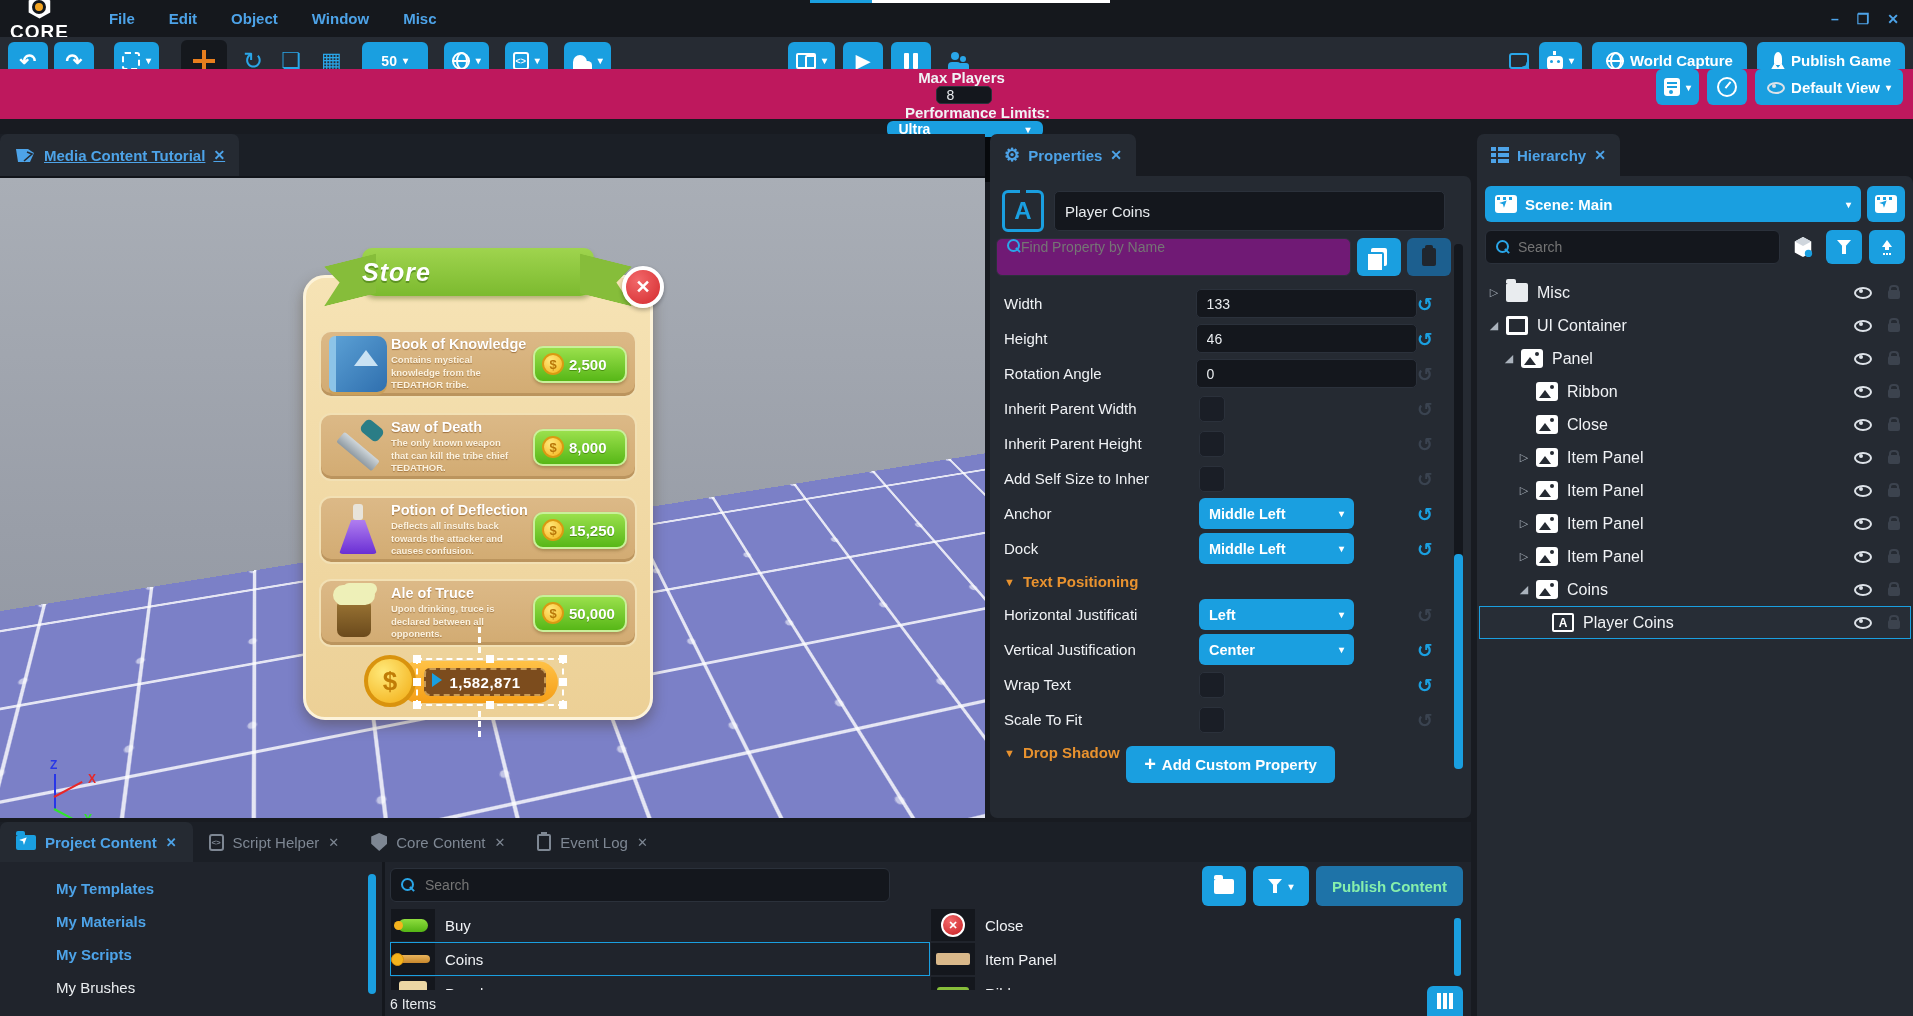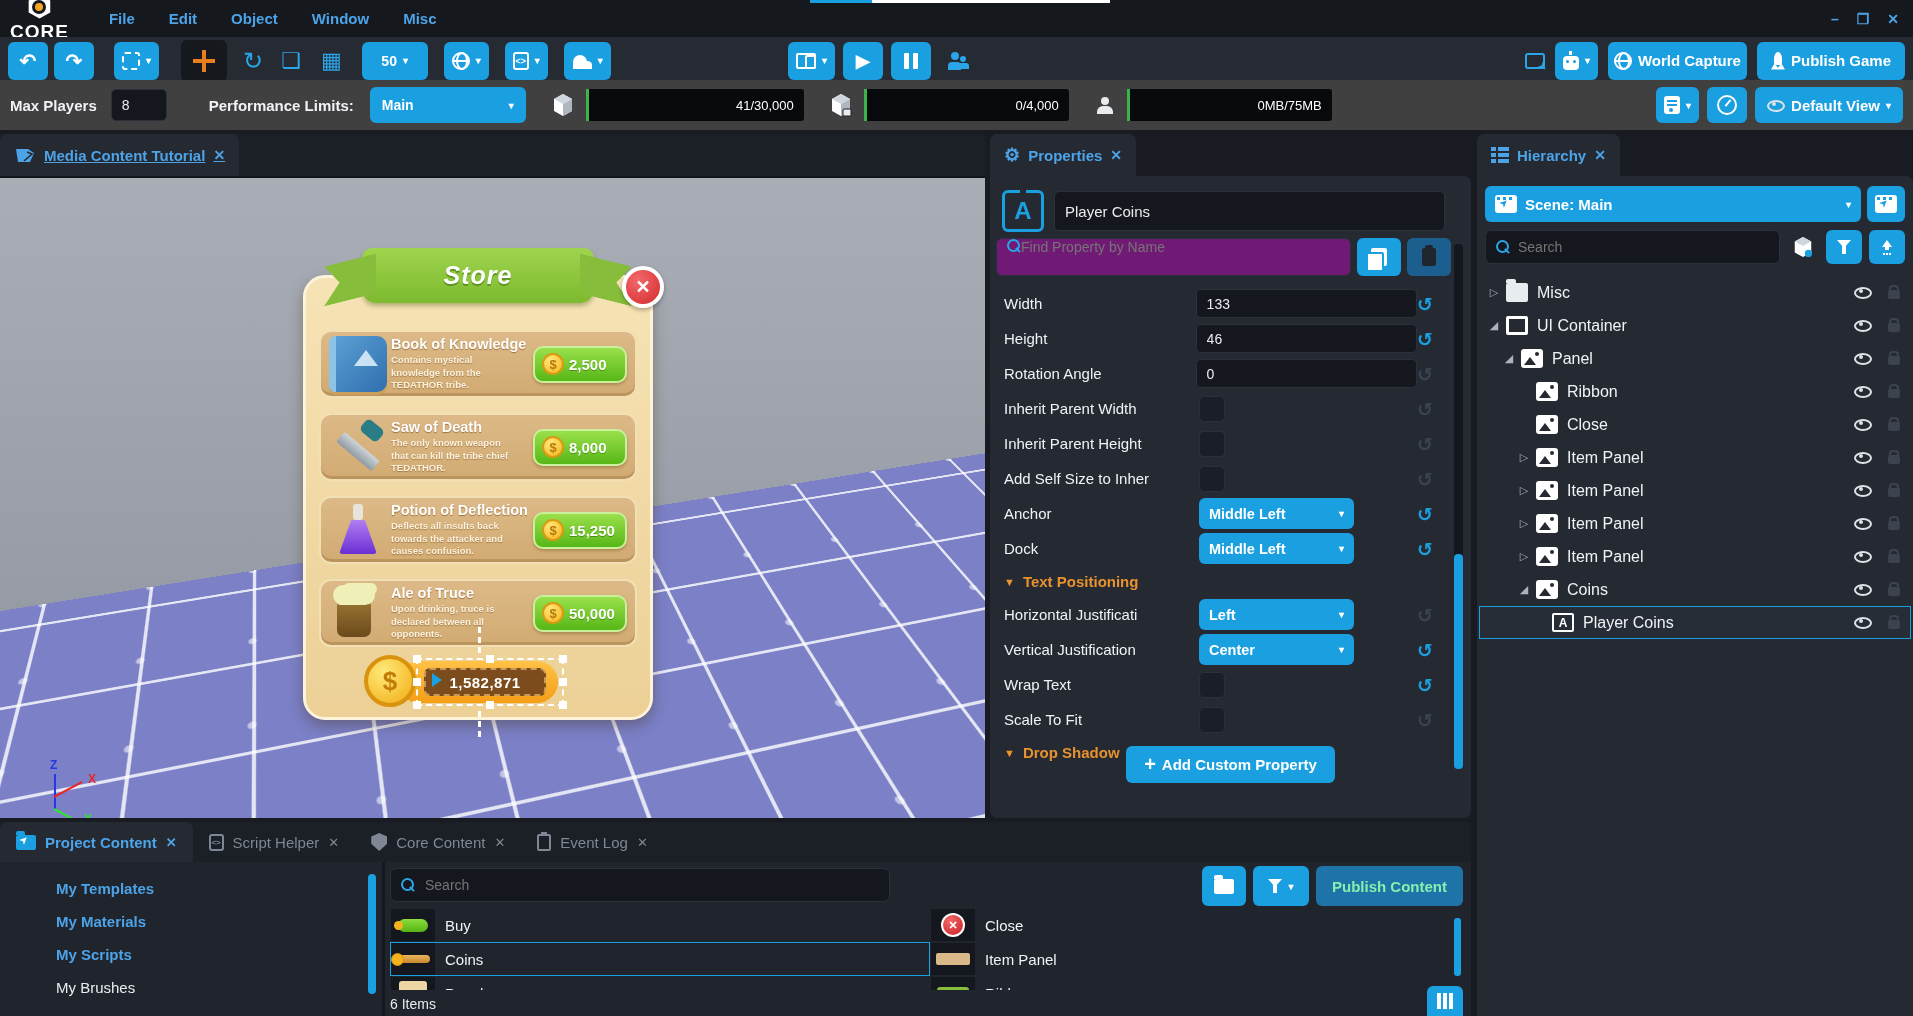--- a/index.html
+++ b/index.html
@@ -81,22 +81,22 @@
   .personic { position:relative; width:16px; height:16px; }
   .personic::before { content:""; position:absolute; left:4px; top:0; width:8px; height:8px; background:#e9ecef; border-radius:50%; }
   .personic::after { content:""; position:absolute; left:0; bottom:-1px; width:16px; height:8px; background:#e9ecef; border-radius:6px 6px 0 0; }
   .saveic { position:relative; width:16px; height:18px; background:#fff; border-radius:3px; }
   .saveic::before { content:""; position:absolute; left:3px; top:4px; right:3px; height:2px; background:#1a9fe0; box-shadow:0 4px 0 #1a9fe0; }
   .saveic::after { content:""; position:absolute; left:5px; bottom:2px; width:4px; height:4px; background:#1a9fe0; border-radius:50%; }
   .gaugeic { position:relative; width:20px; height:20px; border:2px solid #fff; border-radius:50%; }
   .gaugeic::after { content:""; position:absolute; left:8px; top:2px; width:2px; height:8px; background:#fff; transform:rotate(40deg); }
 
   
-  .statusbar { position:absolute; left:0; top:80px; width:1913px; height:50px; background:#404040;
-               display:flex; align-items:center; }
+  .statusbar { position:absolute; left:0; top:69px; width:1913px; height:50px; background:#be185d;
+               display:flex; align-items:center;flex-direction:column; }
   .statusbar .lbl { font-weight:bold; color:#f0f2f5; font-size:15px; }
   .counter { display:flex; align-items:center; height:32px; background:#07090c; border-radius:3px;
              justify-content:flex-end; padding:0 10px; font-size:13px; color:#fff; position:relative; }
   .counter::before { content:""; position:absolute; left:0; top:0; bottom:0; width:3px; background:#39b54a; }
 
   
   .ptab { position:absolute; top:0; height:42px; display:flex; align-items:center; gap:8px; padding:0 14px;
           background:#252a32; border-radius:7px 7px 0 0; font-weight:bold; font-size:15px; color:#4da3e8; }
   .panelbody { position:absolute; background:#252a32; }
 
@@ -118,23 +118,23 @@
   .ax-x { left:16px; top:32px; width:32px; height:2px; background:#e82727; transform:rotate(-28deg); transform-origin:0 50%; }
   .ax-y { left:16px; top:44px; width:28px; height:2px; background:#2ee827; transform:rotate(28deg); transform-origin:0 50%; }
   .axis b.z { position:absolute; left:12px; top:-6px; color:#2736e8; }
   .axis b.x { position:absolute; left:50px; top:8px; color:#e82727; }
   .axis b.y { position:absolute; left:46px; top:48px; color:#2ee827; }
 
   
   .store { position:absolute; left:303px; top:97px; width:350px; height:445px;
            background:linear-gradient(#f6e3b5, #ecd096); border:3px solid #fdf3d9; border-radius:22px;
            box-shadow:0 6px 14px rgba(60,40,10,.35); }
-  .ribbon { position:absolute; left:50%; top:-30px; transform:translateX(-50%); width:232px; height:55px;
+  .ribbon { position:absolute; left:50%; top:-30px; transform:translateX(-50%); width:232px; height:48px;
             background:linear-gradient(#9fd44e,#7cba2f); border-radius:10px 10px 14px 14px; z-index:3;
-            display:flex; align-items:center; justify-content:center;
+            display:flex; align-items:center; 
             box-shadow:0 3px 4px rgba(60,80,10,.35); }
   .ribbon::before, .ribbon::after { content:""; position:absolute; top:12px; width:52px; height:40px; background:#86bd3a; z-index:-1; }
   .ribbon::before { left:-38px; transform:skewY(-14deg); clip-path:polygon(0 0,100% 0,100% 100%,0 100%,30% 50%); }
   .ribbon::after { right:-38px; transform:skewY(14deg); clip-path:polygon(0 0,100% 0,70% 50%,100% 100%,0 100%); }
   .ribbon span { color:#fff; font-weight:bold; font-size:25px; font-style:italic;
                  text-shadow:0 2px 0 #5d9422; letter-spacing:1px; }
   .store-close { position:absolute; right:-14px; top:-12px; width:42px; height:42px; border-radius:50%;
                  background:radial-gradient(circle at 35% 30%, #f2686a, #d42b2e); border:4px solid #fff;
                  box-shadow:0 2px 4px rgba(0,0,0,.3); display:flex; align-items:center; justify-content:center;
                  color:#fff; font-weight:bold; font-size:18px; z-index:4; }
@@ -391,37 +391,37 @@
           </span>
         </div>
       <span class="peopleic" style="margin-left:8px;"></span>
     </div>
     <div style="display:flex; gap:10px; align-items:center; position:absolute; right:8px;">
       <span class="screenshare"></span>
       <div class="btn tb tbdd">
         <span class="botic"></span>
           <span class="caret">▾</span>
       </div>
-      <div class="btn tb" style="padding:0 6px; font-size:15px;">
+      <div class="btn tb" style="padding:0 14px; font-size:15px;">
         <span class="globe"></span>
         <span>World Capture</span>
       </div>
       <div class="btn tb" style="padding:0 14px; font-size:15px;">
         <span class="rocket"></span>
         <span>Publish Game</span>
       </div>
     </div>
   </div>
 
   <div class="statusbar">
     <span class="lbl" style="margin-left:10px;">Max Players</span>
     <input class="darkin" style="width: 56px; height: 32px; margin-left: 14px; font-size: 14px;" value="8">
     <span class="lbl" style="margin-left:42px;">Performance Limits:</span>
     <div class="btn" style="width:156px; height:36px; margin-left:16px; justify-content:space-between; padding:0 12px;">
-      <span>Main</span>
+      <span>Ultra</span>
         <span class="caret">▾</span>
     </div>
     <svg class="cubeic" style="margin-left:26px;" width="22" height="24" viewBox="0 0 22 24">
       <path d="M11 1l9 5v12l-9 5-9-5V6z" fill="#fff"></path>
         <path d="M11 1l9 5-9 5-9-5z" fill="#cfd6dd"></path>
         <path d="M11 11v12l9-5V6z" fill="#aeb6bf"></path>
     </svg>
     <div class="counter" style="width:218px; margin-left:12px;">
       <span>41/30,000</span>
     </div>

